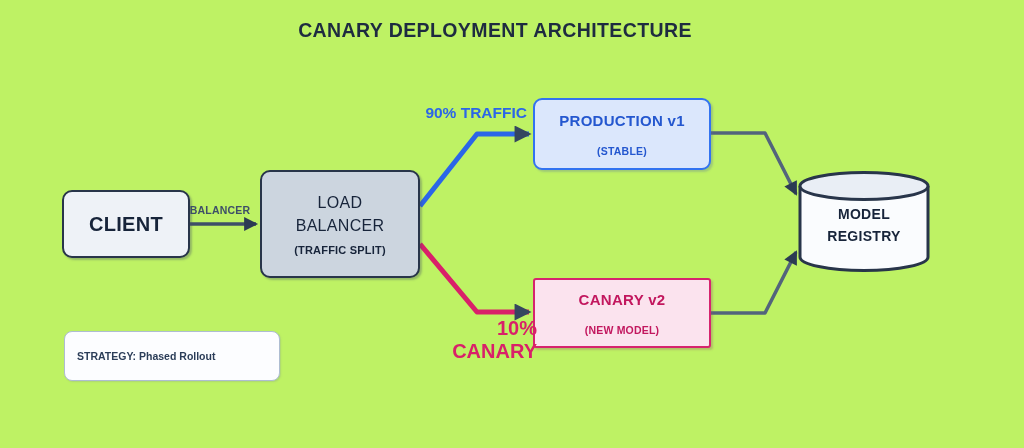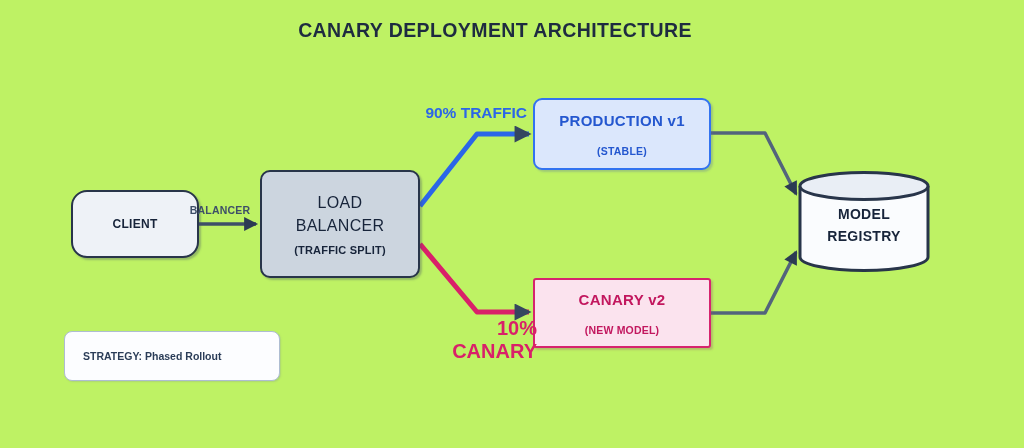--- a/index.html
+++ b/index.html
@@ -40,24 +40,24 @@
     align-items: center;
     justify-content: center;
     text-align: center;
     z-index: 2;
   }
 
   .node-client {
     left: 62px; top: 190px; width: 128px; height: 68px;
     background: #eef2f7;
     border: 2.5px solid #28354a;
-    border-radius: 16px;
+    border-radius: 10px;
     box-shadow: 2px 2px 2px rgba(70, 80, 100, 0.35);
     color: #17243a;
-    font-size: 12px; font-weight: bold; letter-spacing: 0.3px; margin-left: 9px;
+    font-size: 20px; font-weight: bold; letter-spacing: 0.3px;
   }
 
   .node-lb {
     left: 260px; top: 170px; width: 160px; height: 108px;
     background: #ccd5df;
     border: 2.5px solid #28354a;
     border-radius: 10px;
     box-shadow: 2px 2px 2px rgba(70, 80, 100, 0.35);
     color: #17243a;
   }
@@ -119,21 +119,21 @@
   }
 
   .note-box {
     position: absolute;
     left: 64px; top: 331px; width: 216px; height: 50px;
     background: #fcfdff;
     border: 1.5px solid #aebdd2;
     border-radius: 8px;
     box-shadow: 1px 1px 1.5px rgba(120, 135, 160, 0.25);
     display: flex; flex-direction: column; justify-content: center;
-    padding-left: 18px;
+    padding-left: 12px;
     gap: 7px;
     z-index: 2;
   }
   .note-box .note-line {
     font-size: 10.5px;
     font-weight: bold;
     color: #2b3d58;
     white-space: nowrap;
   }
 </style>

